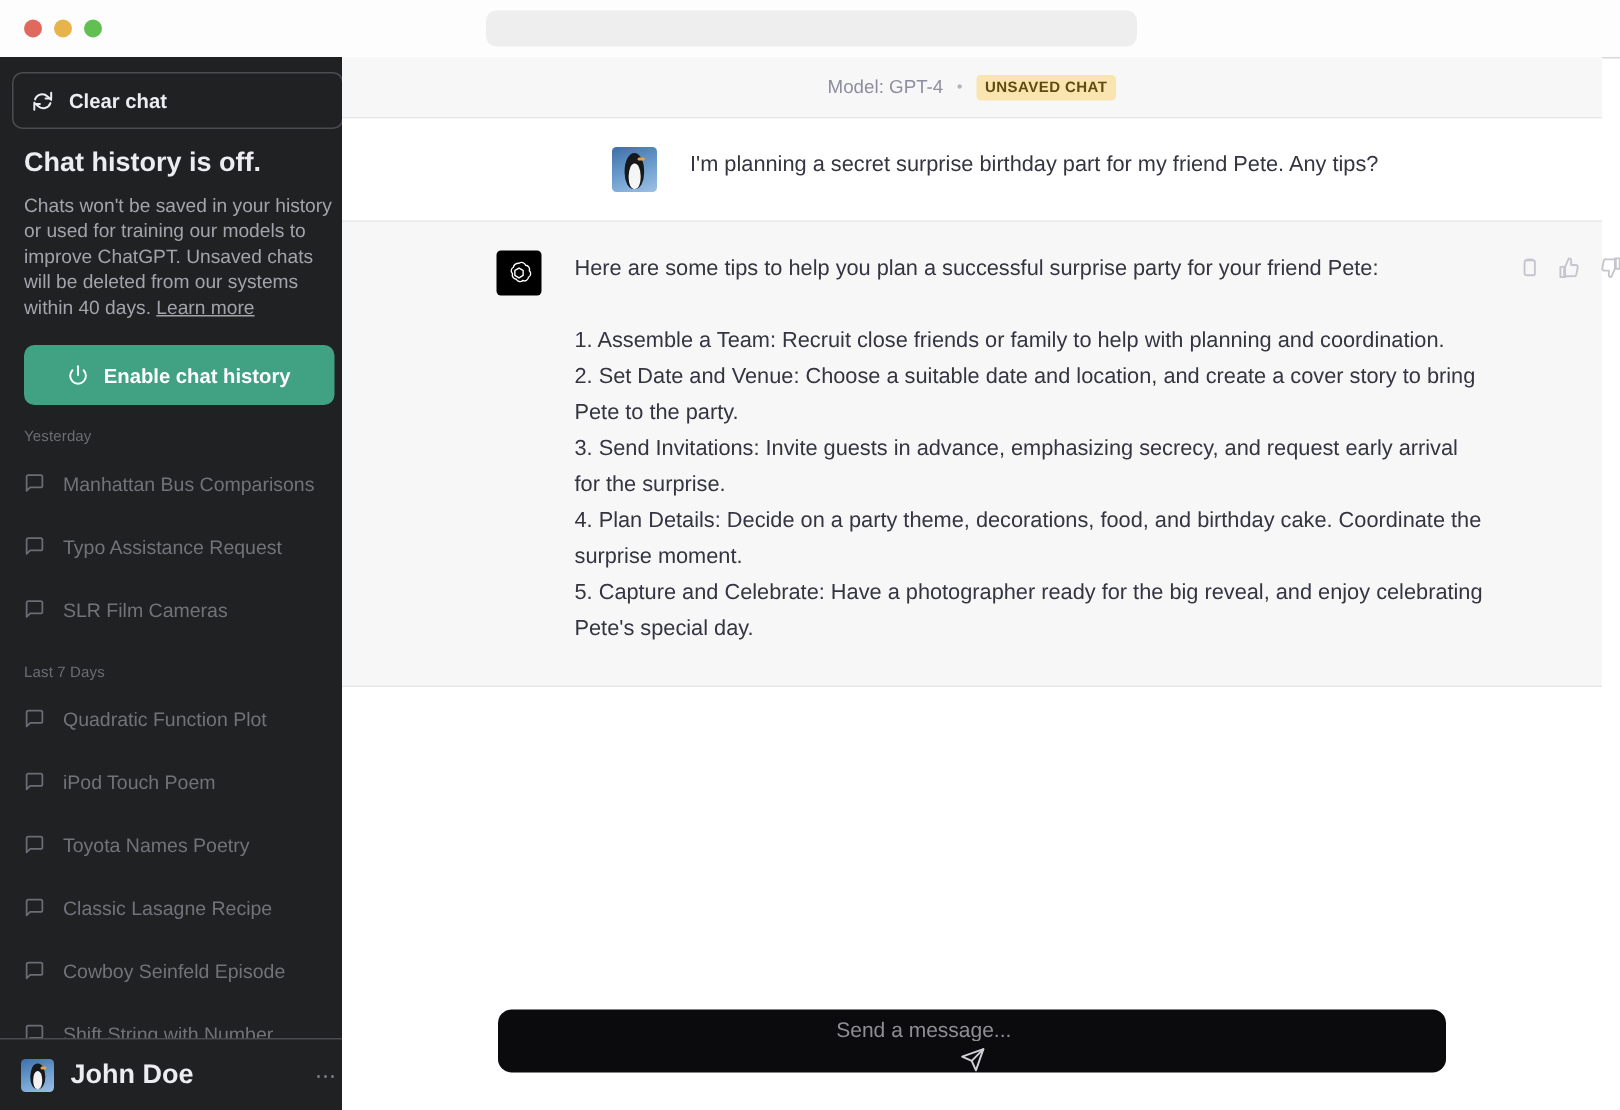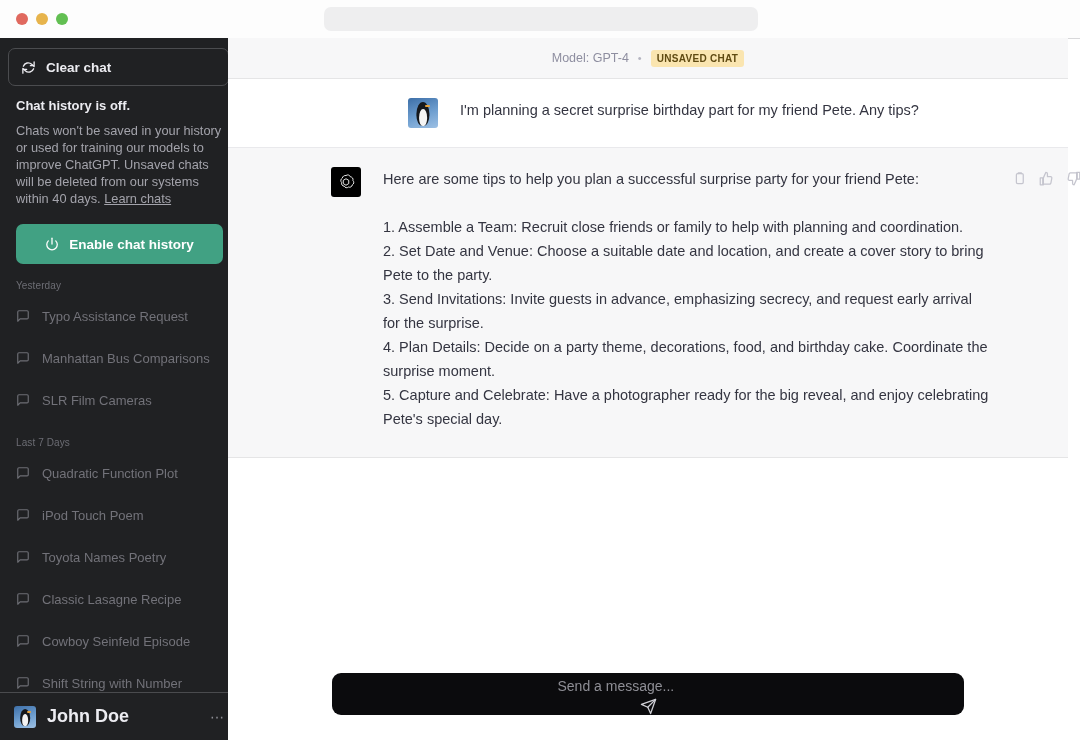--- a/index.html
+++ b/index.html
@@ -48,21 +48,21 @@
     border-radius: 7px;
     display: flex; align-items: center; gap: 10px;
     padding: 0 12px;
     color: #ececf1; font-size: 13.5px; font-weight: bold;
     cursor: pointer;
   }
   .icon-refresh { width: 15px; height: 15px; display: block; }
 
   .notice { padding: 12px 16px 0 16px; }
   .notice-title {
-    color: #ececf1; font-size: 13px; font-weight: bold;
+    color: #ececf1; font-size: 18px; font-weight: bold;
     margin-bottom: 9px;
   }
   .notice-body {
     color: #a3a3ab; font-size: 12.8px; line-height: 17px;
   }
   .notice-body a { color: #a3a3ab; text-decoration: underline; }
 
   .enable-btn {
     margin: 17px 16px 0 16px;
     height: 40px; border-radius: 7px;
@@ -234,50 +234,50 @@
           <polyline points="3 21 3 15 9 15"></polyline>
           <path d="M3.8 10a8.1 8.1 0 0 1 13.3-3.1L21 10.5"></path>
         </svg>
       </span>
       <span>Clear chat</span>
     </div>
 
     <div class="notice">
       <div class="notice-title">Chat history is off.</div>
       <div class="notice-body">
-        <span>Chats won't be saved in your history or used for training our models to improve ChatGPT. Unsaved chats will be deleted from our systems within 40 days. </span><a href="#">Learn chats</a>
+        <span>Chats won't be saved in your history or used for training our models to improve ChatGPT. Unsaved chats will be deleted from our systems within 40 days. </span><a href="#">Learn more</a>
       </div>
     </div>
 
     <div class="enable-btn">
       <span>
         <svg class="icon-power" viewBox="0 0 24 24" fill="none" stroke="#ffffff" stroke-width="2.2" stroke-linecap="round" stroke-linejoin="round">
           <path d="M18.4 6.6a9 9 0 1 1-12.7 0"></path>
           <line x1="12" y1="2" x2="12" y2="12"></line>
         </svg>
       </span>
       <span>Enable chat history</span>
     </div>
 
     <div class="section-label">Yesterday</div>
     <div class="chat-item">
       <span>
         <svg class="icon-bubble" viewBox="0 0 24 24" fill="none" stroke="#6c6d74" stroke-width="2" stroke-linecap="round" stroke-linejoin="round">
           <path d="M21 15a2 2 0 0 1-2 2H7l-4 4V5a2 2 0 0 1 2-2h14a2 2 0 0 1 2 2z"></path>
         </svg>
       </span>
+      <span>Manhattan Bus Comparisons</span>
+    </div>
+    <div class="chat-item">
+      <span>
+        <svg class="icon-bubble" viewBox="0 0 24 24" fill="none" stroke="#6c6d74" stroke-width="2" stroke-linecap="round" stroke-linejoin="round">
+          <path d="M21 15a2 2 0 0 1-2 2H7l-4 4V5a2 2 0 0 1 2-2h14a2 2 0 0 1 2 2z"></path>
+        </svg>
+      </span>
       <span>Typo Assistance Request</span>
-    </div>
-    <div class="chat-item">
-      <span>
-        <svg class="icon-bubble" viewBox="0 0 24 24" fill="none" stroke="#6c6d74" stroke-width="2" stroke-linecap="round" stroke-linejoin="round">
-          <path d="M21 15a2 2 0 0 1-2 2H7l-4 4V5a2 2 0 0 1 2-2h14a2 2 0 0 1 2 2z"></path>
-        </svg>
-      </span>
-      <span>Manhattan Bus Comparisons</span>
     </div>
     <div class="chat-item">
       <span>
         <svg class="icon-bubble" viewBox="0 0 24 24" fill="none" stroke="#6c6d74" stroke-width="2" stroke-linecap="round" stroke-linejoin="round">
           <path d="M21 15a2 2 0 0 1-2 2H7l-4 4V5a2 2 0 0 1 2-2h14a2 2 0 0 1 2 2z"></path>
         </svg>
       </span>
       <span>SLR Film Cameras</span>
     </div>
 

